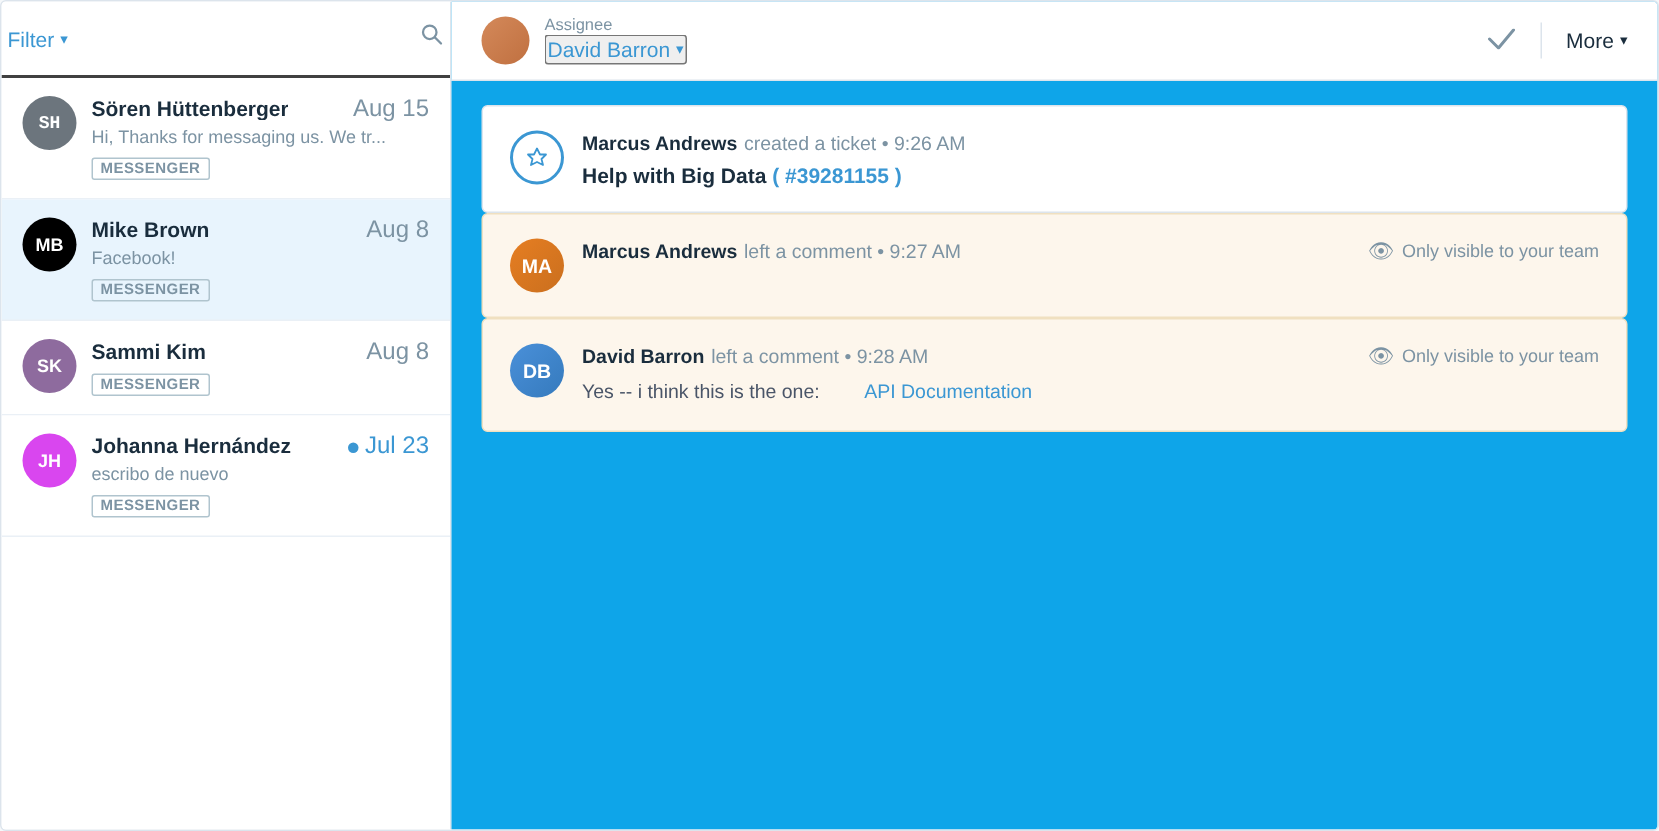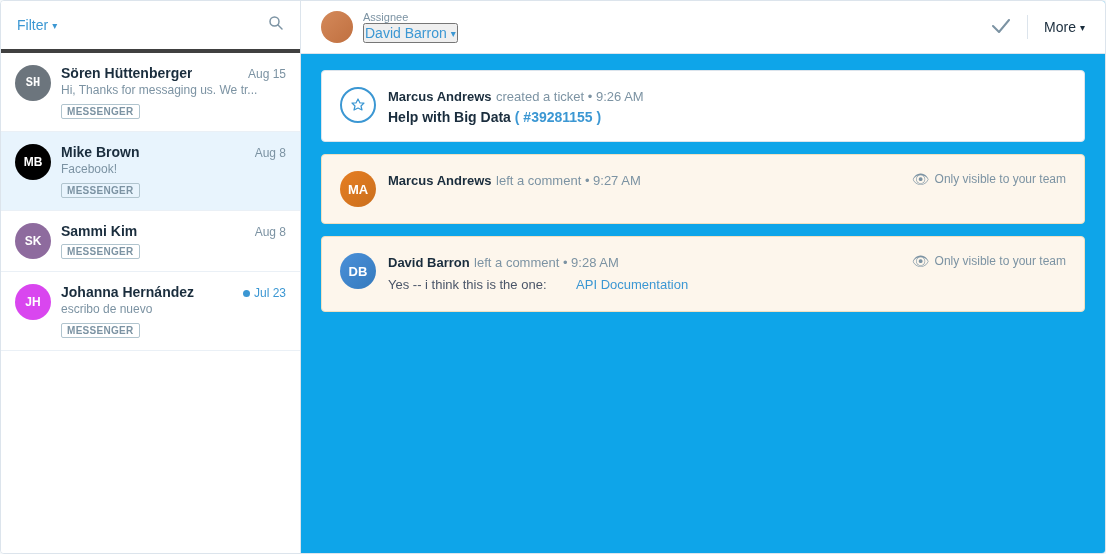--- a/index.html
+++ b/index.html
@@ -23,22 +23,22 @@
     
     .sidebar {
       width: 300px;
       border-right: 1px solid #dce4ec;
       display: flex;
       flex-direction: column;
       background: #fff;
       flex-shrink: 0;
     }
     .sidebar-header {
-      padding: 14px 16px;
-      border-bottom: 4px solid #404040;
+      padding: 14px 4px;
+      border-bottom: 2px solid #404040;
       display: flex;
       align-items: center;
       justify-content: space-between;
     }
     .filter-btn {
       display: flex;
       align-items: center;
       gap: 4px;
       color: #3b97d3;
       font-size: 14px;
@@ -96,21 +96,21 @@
     }
     .conv-name {
       font-size: 14px;
       font-weight: 600;
       color: #1a2d3d;
       white-space: nowrap;
       overflow: hidden;
       text-overflow: ellipsis;
     }
     .conv-date {
-      font-size: 12px;
+      font-size: 16px;
       color: #7c93a3;
       flex-shrink: 0;
       margin-left: 14px;
     }
     .conv-date.unread {
       color: #3b97d3;
     }
     .unread-dot {
       display: inline-block;
       width: 7px;
@@ -214,21 +214,20 @@
     .more-chevron {
       font-size: 10px;
     }
     
     .feed {
       flex: 1;
       padding: 16px 20px;
       overflow-y: auto;
       display: flex;
       flex-direction: column;
-      gap: 12px;
     }
     .feed-card {
       background: #fff;
       border: 1px solid #dce4ec;
       border-radius: 4px;
       padding: 16px 18px;
       display: flex;
       align-items: flex-start;
       gap: 12px;
     }

